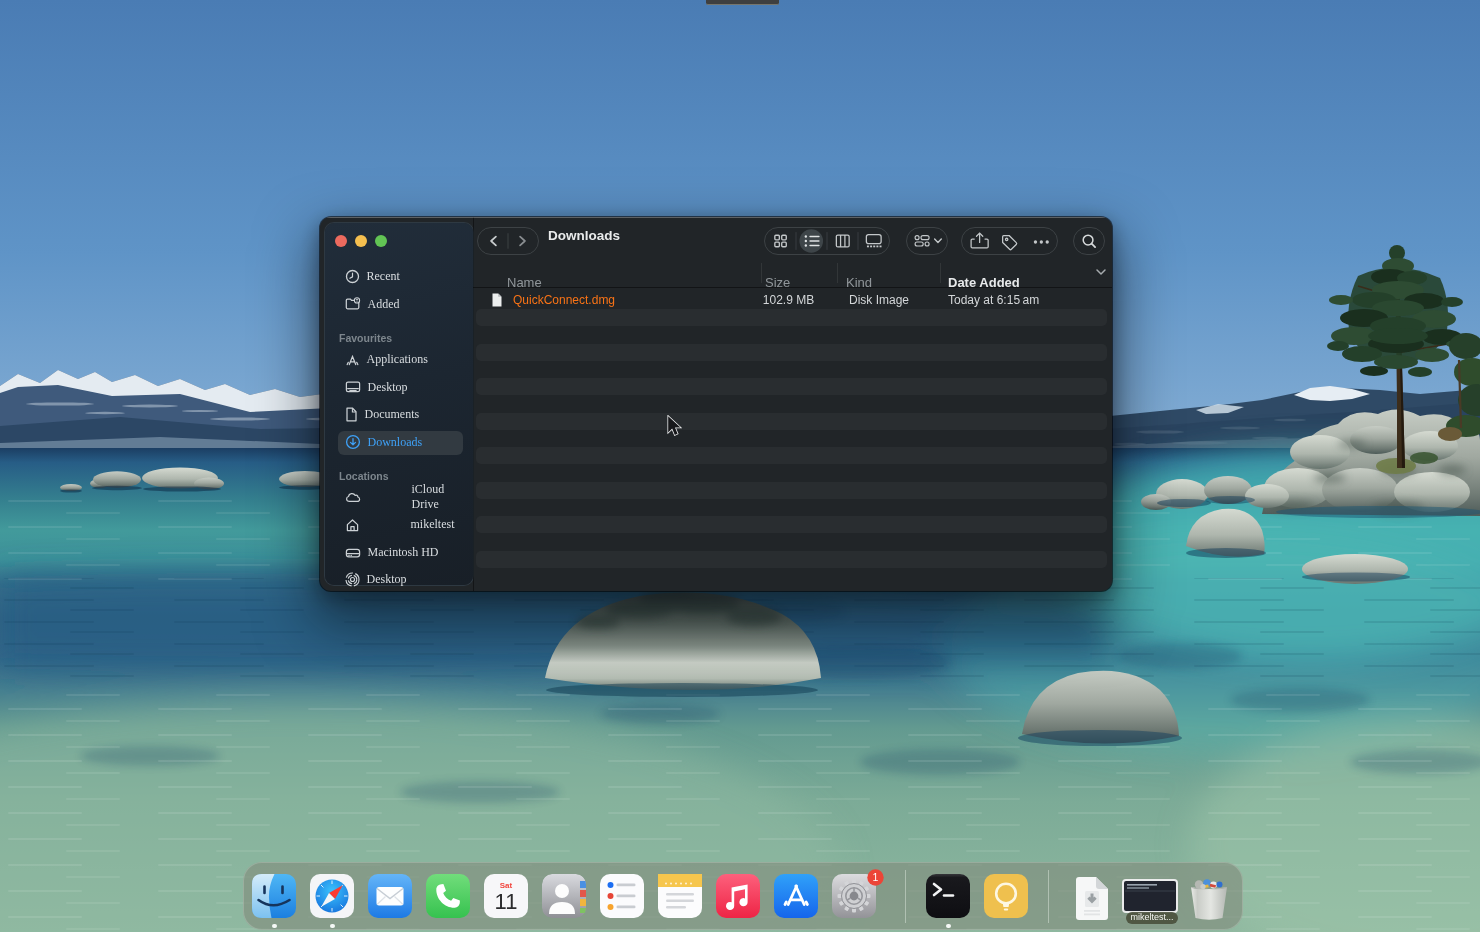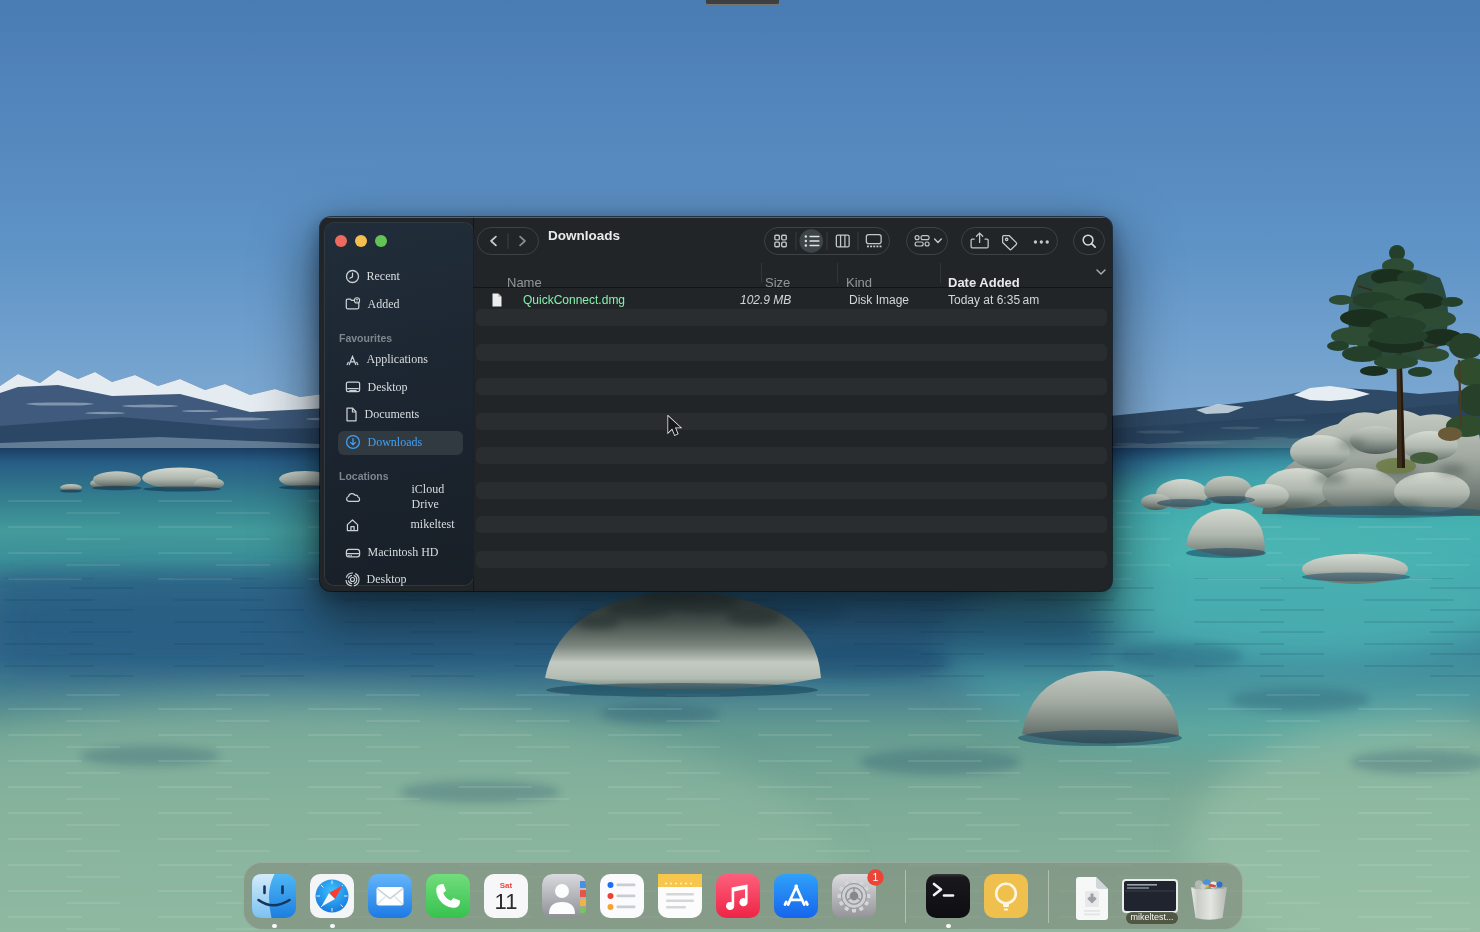--- a/index.html
+++ b/index.html
@@ -431,24 +431,24 @@
         <path d="M2,2 L6,6 L10,2" fill="none" stroke="#a6abae" stroke-width="1.5" stroke-linecap="round" stroke-linejoin="round"></path>
       </svg>
   <div class="hdrline" style="left:441px;"></div>
   <div class="hdrline" style="left:517px;"></div>
   <div class="hdrline" style="left:620px;"></div>
   <div id="hdrsep"></div>
   <svg class="abs" style="left:171px;top:76px;" width="12" height="14" viewBox="0 0 12 14">
         <path d="M1.5,0.5 L7.2,0.5 L10.5,3.8 L10.5,13.5 L1.5,13.5 Z" fill="#eceeee"></path>
         <path d="M7.2,0.5 L7.2,3.8 L10.5,3.8 Z" fill="#b9bdbf"></path>
       </svg>
-  <div class="rowtxt" style="left:203px;top:76px;color:#86efac;">QuickConnect.dmg</div>
-  <div class="rowtxt" style="left:420px;top:76px;width:97px;text-align:left;font-style:italic;">102.9 MB</div>
+  <div class="rowtxt" style="left:193px;top:76px;color:#f97316;">QuickConnect.dmg</div>
+  <div class="rowtxt" style="left:420px;top:76px;width:97px;text-align:center;">102.9 MB</div>
   <div class="rowtxt" style="left:529px;top:76px;">Disk Image</div>
-  <div class="rowtxt" style="left:628px;top:76px;">Today at 6:35 am</div>
+  <div class="rowtxt" style="left:628px;top:76px;">Today at 6:15 am</div>
   <div class="stripe" style="top:92px;"></div>
   <div class="stripe" style="top:126.5px;"></div>
   <div class="stripe" style="top:161px;"></div>
   <div class="stripe" style="top:195.5px;"></div>
   <div class="stripe" style="top:230px;"></div>
   <div class="stripe" style="top:264.5px;"></div>
   <div class="stripe" style="top:299px;"></div>
   <div class="stripe" style="top:333.5px;"></div>
 </div>
 <div class="abs" style="left:243px;top:862px;width:1000px;height:68px;border-radius:19px;background:rgba(130,143,127,0.68);box-shadow:inset 0 0 0 1px rgba(255,255,255,0.18);"></div>

